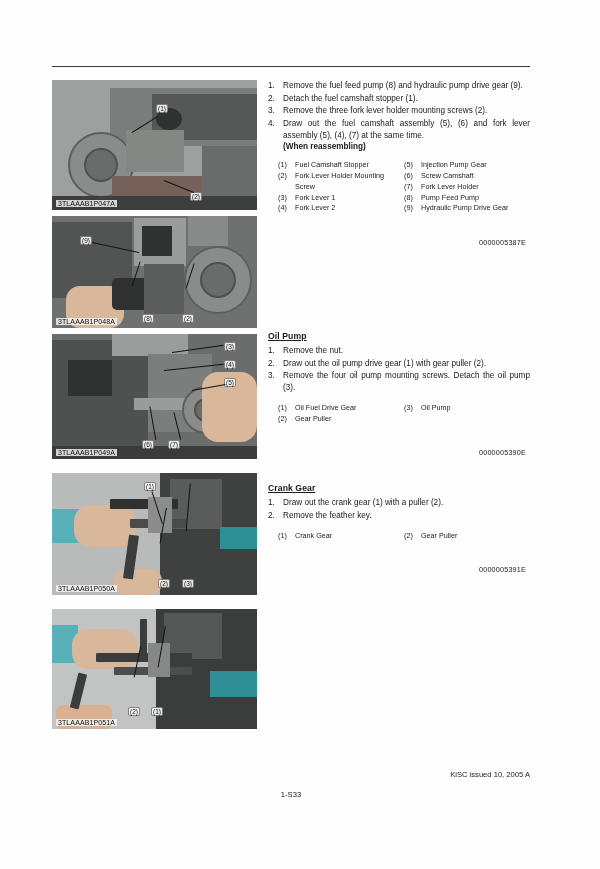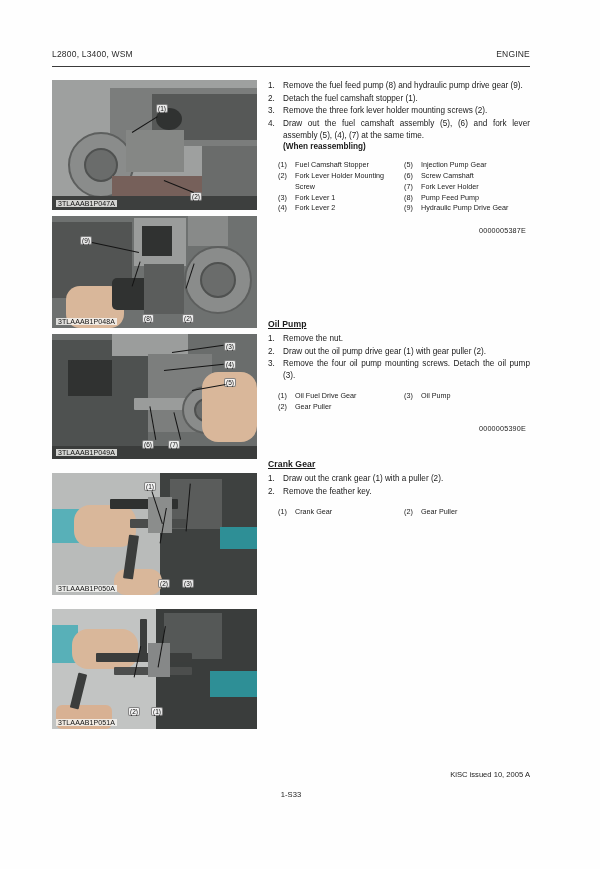--- a/index.html
+++ b/index.html
@@ -85,40 +85,36 @@
   }
   .parts{margin:9px 0 0 10px;display:flex;}
   .parts-col{width:50%;}
   .part{
     position:relative;font-size:7.2px;line-height:1.5;
     padding-left:17px;color:#1a1a1a;
   }
   .part .pn{position:absolute;left:0;top:0;}
   .part .cont{display:block;}
   .doccode{
-    text-align:right;font-size:7.2px;margin-top:12px;
+    text-align:right;font-size:7.2px;margin-top:24px;
     letter-spacing:.2px;padding-right:4px;
   }
   
   .footer{
     position:absolute;left:52px;top:770px;width:478px;
     display:flex;justify-content:space-between;font-size:7.6px;color:#222;
   }
   .footer .pagenum{position:absolute;left:50%;transform:translateX(-50%);margin-top:20px;}
   .footer .issued{margin-left:auto;}
 </style>
 </head>
 <body>
 
 <div class="page">
 
-  <div class="header">
-    <span>L2800, L3400,  WSM</span>
-    <span>ENGINE</span>
-  </div>
   <div class="header-rule"></div>
 
   <div class="col-left">
 
     <div class="figure">
       <div class="photo" style="height:130px">
         <div class="scene">
           <div class="blk l" style="left:0;top:0;width:205px;height:130px;background:#9ea09f"></div>
           <div class="blk" style="left:58px;top:8px;width:147px;height:58px;background:#7b7d7c"></div>
           <div class="blk d" style="left:100px;top:14px;width:105px;height:46px;background:#565857"></div>
@@ -363,20 +359,21 @@
             <span>Crank Gear</span>
           </div>
         </div>
         <div class="parts-col">
           <div class="part">
             <span class="pn">(2)</span>
             <span>Gear Puller</span>
           </div>
         </div>
       </div>
+      <div class="doccode">0000005391E</div>
     </div>
 
   </div>
 
   <div class="footer">
     <span class="pagenum">1-S33</span>
     <span class="issued">KiSC issued 10, 2005 A</span>
   </div>
 
 </div>

